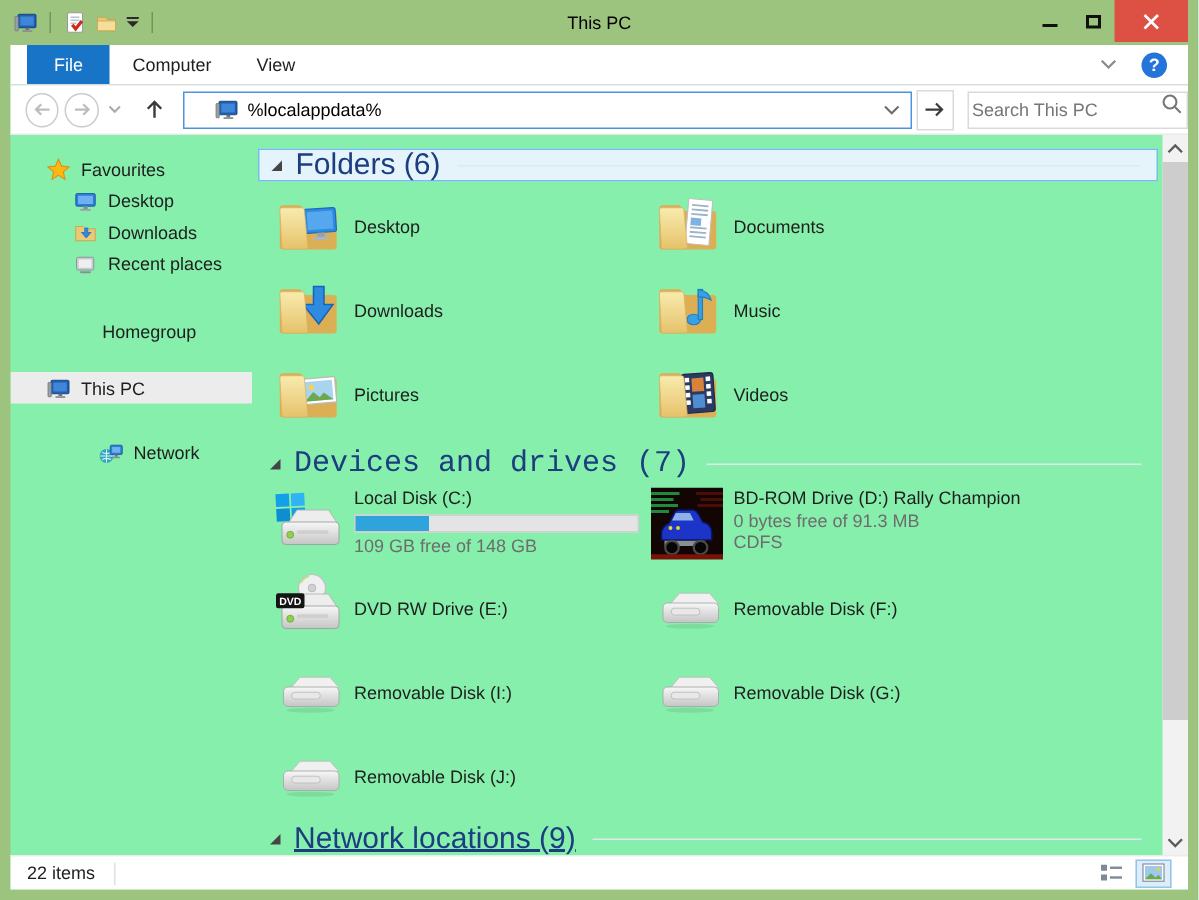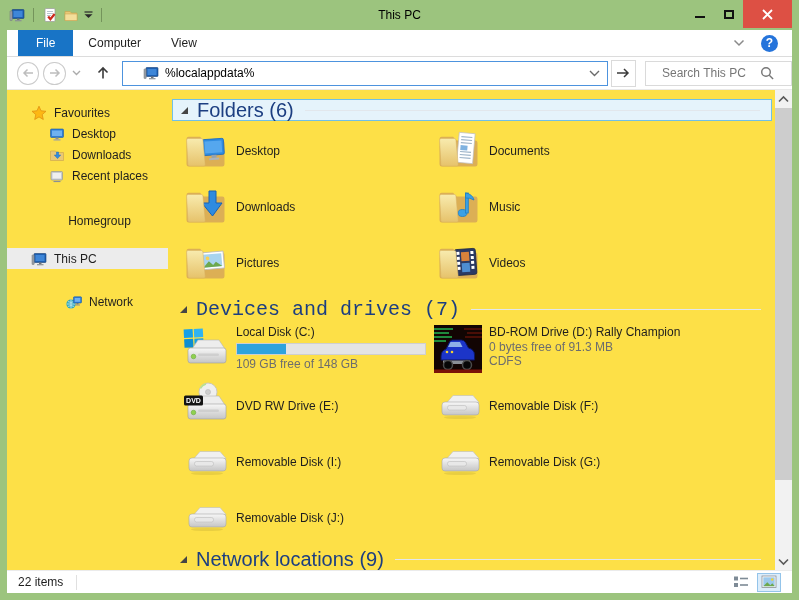--- a/index.html
+++ b/index.html
@@ -14,56 +14,56 @@
   .qat { display:flex; align-items:center; gap:5px; padding-left:9px; }
   .qat .sep { width:1px; height:14px; background:#74945B; margin:0 3px; }
   .qat .qbtn { display:flex; align-items:center; justify-content:center; }
   .title { position:absolute; left:0; right:0; top:0; height:30px; line-height:30px; text-align:center; color:#000; pointer-events:none; }
   .winbtns { position:absolute; right:7px; top:0; height:28px; display:flex; z-index:2; }
   .btn-min,.btn-max { width:29px; display:flex; align-items:center; justify-content:center; }
   .btn-close { width:49px; background:#DD5044; display:flex; align-items:center; justify-content:center; }
   .g-min { width:10px; height:2px; background:#111; margin-top:6px; }
   .g-max { width:10px; height:9px; border:2px solid #111; }
   
-  .app { position:absolute; left:7px; top:30px; width:785px; height:563px; background:#fde047; display:flex; flex-direction:column; }
+  .app { position:absolute; left:7px; top:30px; width:785px; height:563px; background:#86efac; display:flex; flex-direction:column; }
   
   .tabsrow { height:27px; display:flex; align-items:stretch; border-bottom:1px solid #DCDCDC; background:#fff; }
   .tab { display:flex; align-items:center; padding:0 15px; color:#1E1E1E; }
   .tab-file { background:#1874C6; color:#fff; margin-left:11px; padding:0 18px; }
   .tabsrow-right { margin-left:auto; display:flex; align-items:center; gap:16px; padding-right:14px; }
   .help-circle { width:17px; height:17px; border-radius:50%; background:#2574DB; color:#fff; font-size:12px; font-weight:bold; display:flex; align-items:center; justify-content:center; }
   
   .addrrow { height:33px; border-bottom:1px solid #E9E9E9; display:flex; align-items:center; padding-left:10px; background:#fff; }
   .navcirc { width:23px; height:23px; border-radius:50%; border:1px solid #CBCBCB; display:flex; align-items:center; justify-content:center; margin-right:4px; background:#fff; }
   .navdrop { width:14px; display:flex; align-items:center; justify-content:center; margin-right:4px; }
   .upbtn { width:22px; display:flex; align-items:center; justify-content:center; margin:0 8px 0 5px; }
   .addressbox { width:498px; height:25px; border:1px solid #4D93DE; display:flex; align-items:center; padding:0 3px 0 20px; gap:6px; background:#fff; }
   .addressbox input { border:none; outline:none; flex:1; font:12px "Liberation Sans", sans-serif; color:#000; background:transparent; }
   .addr-drop { width:18px; height:21px; display:flex; align-items:center; justify-content:center; }
   .gobtn { width:26px; height:27px; border:1px solid #DADADA; margin-left:3px; display:flex; align-items:center; justify-content:center; background:#fff; }
-  .searchbox { width:147px; height:25px; border:1px solid #DADADA; margin-left:9px; display:flex; align-items:center; padding:0 16px; background:#fff; }
+  .searchbox { width:147px; height:25px; border:1px solid #DADADA; margin-left:9px; display:flex; padding:0 2px; background:#fff; }
   .searchbox input { flex:1; border:none; outline:none; font:12px "Liberation Sans", sans-serif; color:#3B3B3B; background:transparent; min-width:0; }
   .searchbox input::placeholder { color:#767676; opacity:1; }
   
   .body { flex:1; display:flex; overflow:hidden; }
   .sidebar { width:161px; padding-top:12px; flex-shrink:0; }
   .side-item { height:21px; display:flex; align-items:center; gap:7px; padding-left:24px; white-space:nowrap; }
   .side-item.child { padding-left:42px; }
   .side-item.selected { background:#ECECEC; }
   .mt-a { margin-top:21px;flex-direction:column; } .mt-b { margin-top:20px; } .mt-c { margin-top:22px;justify-content:center; }
   .content { flex:1; position:relative; overflow:hidden; padding-top:9px; }
   .group-header { height:20px; display:flex; align-items:center; margin:0 3px 0 4px; padding:0 7px; color:#1C3E81; font-size:20px; }
   .group-header.selected { height:22px; border:1px solid #70C0E7; background:#E5F3FB; }
   .group-header .glabel { margin-left:8px; white-space:nowrap; }
   .group-header .rule { flex:1; height:1px; background:#E2E7EC; margin:0 4px 0 11px; }
   .grid { display:grid; grid-template-columns:253px 253px; margin-left:13px; }
   .grid-folders { margin-top:6px; }
   .grid-drives { margin-top:4px; }
   .gh-devices { margin-top:4px;font-family:Liberation Mono, monospace; }
-  .gh-network { margin-top:2px; }
+  .gh-network { margin-top:2px;text-decoration:underline; }
   .tile { height:56px; display:flex; }
   .ticon { width:48px; height:48px; flex-shrink:0; }
   .tile .tlabel { margin-left:7px; height:48px; display:flex; align-items:center; }
   .dtile { height:56px; display:flex; }
   .dtile .ticon { margin-top:2px; }
   .dinfo { margin-left:7px; display:flex; flex-direction:column; }
   .dtile.single .dinfo { justify-content:center; height:52px; }
   .dname { line-height:15px; margin-top:2px; white-space:nowrap; }
   .dbar { width:190px; height:12px; background:#E4E4E4; border:1px solid #CFCFCF; margin:3px 0 2px; }
   .dfill { height:100%; background:#2FA3DC; }

